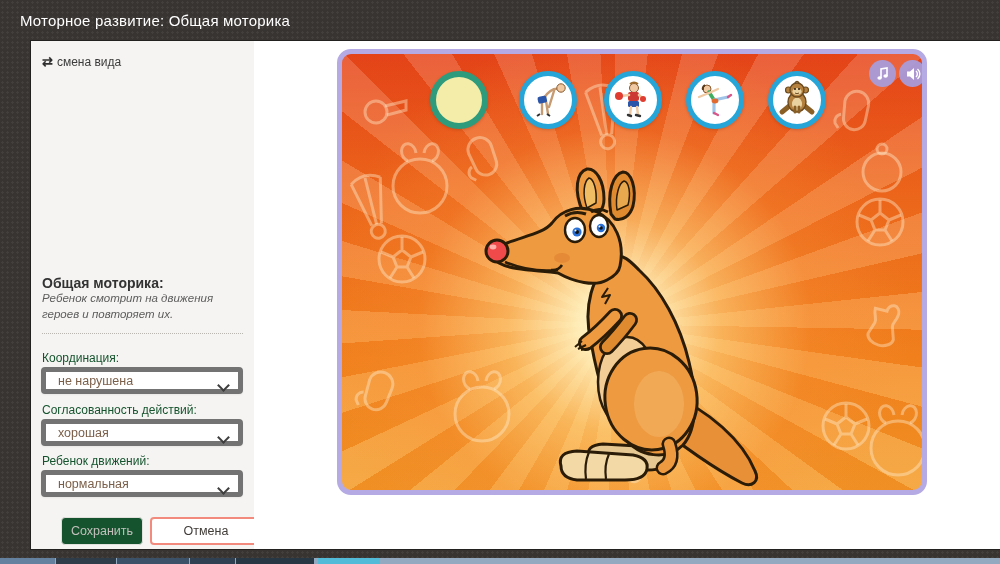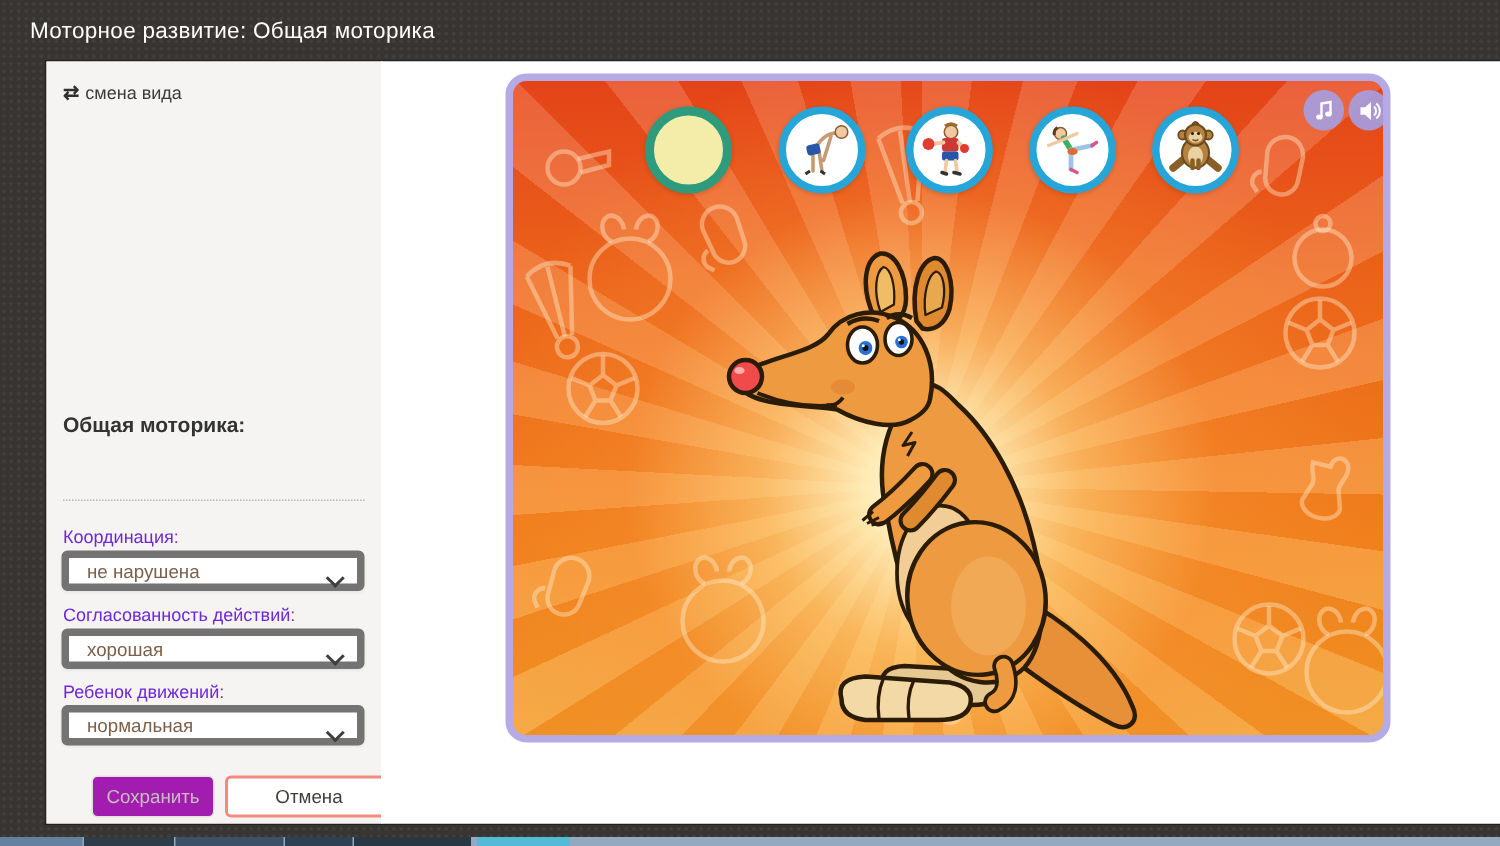--- a/index.html
+++ b/index.html
@@ -14,31 +14,31 @@
   .window{
     position:absolute;left:10px;top:40px;width:979px;height:510px;background:#fff;
     border:1px solid #23211f;box-sizing:border-box;margin-left:20px;
   }
   .sidebar{position:absolute;left:0;top:0;width:223px;height:100%;background:#f5f4f2;border-right:1px solid #ecebe9;}
   .change-view{position:absolute;left:11px;top:13px;font-size:12px;color:#3b3b3b;cursor:pointer;}
   .change-view .swap{font-weight:bold;margin-right:4px;font-size:13px;color:#2f2f2f;}
   .section-title{position:absolute;left:11px;top:234px;font-size:14px;font-weight:bold;color:#333;}
   .section-desc{position:absolute;left:11px;top:250px;width:200px;font-size:11.5px;font-style:italic;color:#5c5c5c;line-height:1.35;}
   .divider{position:absolute;left:11px;top:292px;width:201px;border-top:1px dotted #b9b5b1;}
-  .field-label{position:absolute;left:11px;font-size:12px;color:#6d28d9;}
+  .field-label{position:absolute;left:11px;font-size:12px;color:#14532d;}
   .lbl1{top:310px;} .lbl2{top:362px;} .lbl3{top:413px;}
   .select{
     position:absolute;left:10px;width:202px;height:27px;background:#fff;border:5px solid #737373;
     border-radius:4px;box-sizing:border-box;box-shadow:0 1px 2px rgba(0,0,0,.05);
     font-size:12.5px;color:#7b5f49;display:flex;align-items:center;padding:0 24px 0 12px;cursor:pointer;
   }
   .sel1{top:326px;} .sel2{top:378px;} .sel3{top:429px;}
   .chev{position:absolute;right:10px;top:9px;width:7px;height:7px;border-right:2px solid #3d3d3d;border-bottom:2px solid #3d3d3d;transform:rotate(45deg);}
   .btn{position:absolute;top:476px;height:28px;border-radius:4px;font-size:12.5px;display:flex;align-items:center;justify-content:center;box-sizing:border-box;cursor:pointer;}
-  .btn-save{left:30px;width:82px;background:#a21caf;color:#c3c0bc;border:1px solid #e2e0dd;}
+  .btn-save{left:30px;width:82px;background:#14532d;color:#c3c0bc;border:1px solid #e2e0dd;}
   .btn-cancel{left:119px;width:112px;background:#fff;color:#403c38;border:2px solid #f28b7d;}
   .main{position:absolute;left:223px;top:0;width:755px;height:100%;background:#fff;}
   .board{
     position:absolute;left:83px;top:8px;width:580px;height:436px;
     border:5px solid #b5aae4;border-radius:14px;overflow:hidden;
     background-image:
       radial-gradient(circle at 47% 62%, #fff7d9 0%, rgba(255,241,190,.95) 9%, rgba(255,214,130,.6) 26%, rgba(250,150,60,.25) 48%, rgba(245,110,30,0) 72%),
       repeating-conic-gradient(from 0deg at 47% 62%, rgba(255,255,255,0.14) 0deg 7deg, rgba(200,40,0,0.10) 7deg 14deg),
       linear-gradient(180deg,#e7461b 0%,#ef6a1d 30%,#f58a1f 70%,#f49c28 100%);
   }
@@ -58,20 +58,21 @@
 <div class="titlebar">Моторное развитие: Общая моторика</div>
 
 <div class="window">
 
   <div class="sidebar">
     <div class="change-view">
       <span class="swap">⇄</span><span>смена вида</span>
     </div>
 
     <div class="section-title">Общая моторика:</div>
+    <div class="section-desc">Ребенок смотрит на движения героев и повторяет их.</div>
     <div class="divider"></div>
 
     <div class="field-label lbl1">Координация:</div>
     <div class="select sel1">
       <span>не нарушена</span>
       <span class="chev"></span>
     </div>
 
     <div class="field-label lbl2">Согласованность действий:</div>
     <div class="select sel2">

